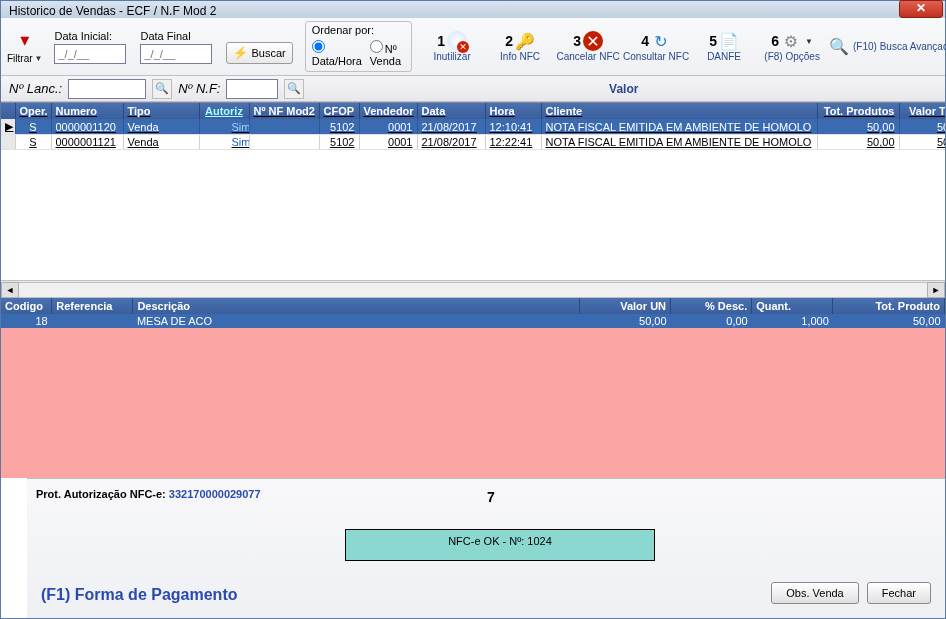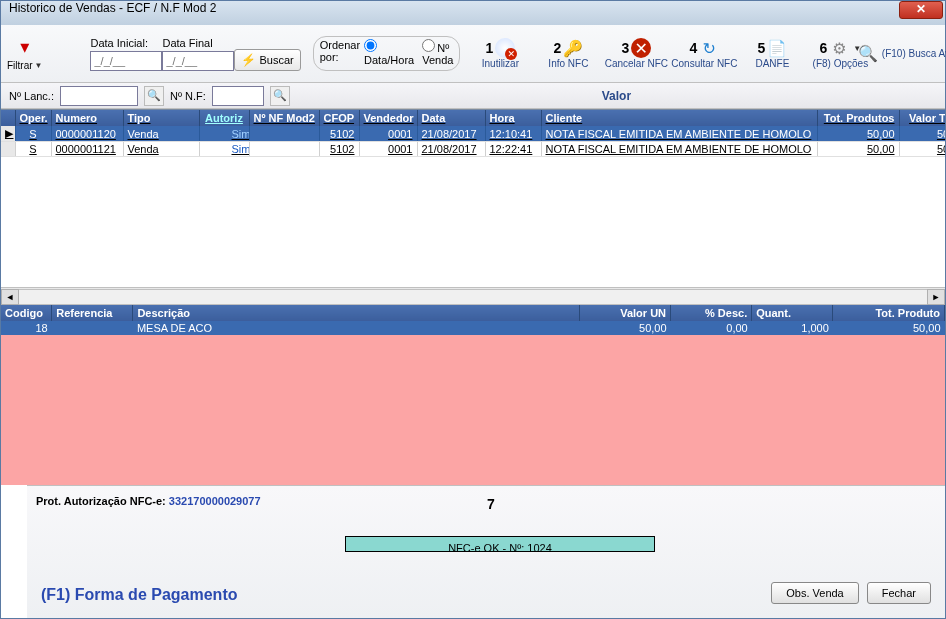--- a/index.html
+++ b/index.html
@@ -1,36 +1,36 @@
 <!DOCTYPE html>
 <html><head>
 <meta charset="utf-8">
 <style>
 * { box-sizing: border-box; margin: 0; padding: 0; font-family: Tahoma, Arial, sans-serif; font-size: 11px; }
 body { background: #f0f0f0; width: 946px; height: 619px; overflow: hidden; }
 
 .window { width: 946px; height: 619px; background: #fff; border: 1px solid #5a7aa3; display: flex; flex-direction: column; }
 
-.titlebar { height: 24px; background: linear-gradient(to bottom, #d8e4f0, #c0d0e0); display: flex; align-items: flex-start; padding: 0 2px 0 8px; }
+.titlebar { height: 17px; background: linear-gradient(to bottom, #d8e4f0, #c0d0e0); display: flex; align-items: flex-end; padding: 16px 2px 0 8px; }
 .titlebar .title { flex: 1; color: #000; font-size: 12px; }
 .titlebar .close-btn { width: 44px; height: 18px; background: linear-gradient(to bottom, #e06050, #c03020); border: 1px solid #8a2010; border-radius: 3px; color: #fff; text-align: center; line-height: 14px; cursor: pointer; font-weight: bold; font-size: 12px; }
 
 .toolbar { height: 58px; background: linear-gradient(to bottom, #f8f9fb, #eef0f3); border-bottom: 1px solid #c0c0c0; display: flex; align-items: center; padding: 2px 6px; gap: 12px; }
 .tb-filter { display: flex; flex-direction: column; align-items: center; gap: 2px; }
 .tb-filter .ico { font-size: 18px; color: #c00; }
 .tb-filter .lbl { font-size: 10px; }
 .tb-filter .dd { font-size: 8px; color: #333; }
-.tb-dates { display: flex; gap: 0; margin-left: 36px; }
+.tb-dates { display: flex; gap: 14px; }
 .tb-dates .col { display: flex; flex-direction: column; gap: 2px; }
 .tb-dates label { font-size: 11px; }
 .tb-dates input { width: 72px; height: 20px; border: 1px solid #7a7a9a; padding: 0 3px; font-size: 11px; color: #888; }
 .btn-buscar { height: 22px; background: linear-gradient(to bottom,#fff,#e8e8e8); border: 1px solid #9a9a9a; border-radius: 3px; padding: 0 6px; cursor: pointer; display: inline-flex; align-items: center; gap: 3px; font-size: 11px; }
 .btn-buscar .bolt { color: #e0a000; font-size: 12px; }
 
-.ordenar { display: flex; flex-direction: row; gap: 4px; border: 1px solid #c0c0c0; border-radius: 13px; padding: 2px 6px 4px; }
+.ordenar { display: flex; flex-direction: column; gap: 4px; border: 1px solid #c0c0c0; border-radius: 3px; padding: 2px 6px 4px; }
 .ordenar label { font-size: 11px; }
 .ordenar .opts { display: flex; gap: 8px; font-size: 11px; }
 .ordenar .opts input { margin-right: 2px; }
 
 .tbtn { display: flex; flex-direction: column; align-items: center; justify-content: center; cursor: pointer; padding: 2px 4px; min-width: 56px; }
 .tbtn .row1 { display: flex; align-items: center; gap: 2px; }
 .tbtn .num { font-size: 14px; font-weight: bold; color: #000; }
 .tbtn .icon { width: 20px; height: 20px; display: inline-flex; align-items: center; justify-content: center; font-size: 16px; }
 .tbtn .lbl { font-size: 10px; color: #2a4a8a; white-space: nowrap; }
 .tbtn .dd { font-size: 8px; color: #333; margin-left: 2px; }
@@ -39,21 +39,21 @@
 .ico-x { position: absolute; right: -2px; bottom: -2px; width: 12px; height: 12px; background: #d02000; border-radius: 50%; color: #fff; font-size: 9px; line-height: 12px; text-align: center; }
 .ico-key { color: #d0a000; font-size: 18px; }
 .ico-cancel { background: #c02000; border-radius: 50%; color: #fff; }
 .ico-refresh { color: #2080d0; font-size: 18px; }
 .ico-doc { color: #6080c0; font-size: 16px; }
 .ico-gear { color: #888; }
 .ico-mag { color: #c09000; font-size: 18px; }
 .busca-av .lbl { color: #2a4a8a; text-align: left; line-height: 11px; }
 
 .searchbar { height: 26px; background: linear-gradient(to bottom,#f5f5f8,#e8e8ec); border-bottom: 1px solid #c0c0c0; display: flex; align-items: center; padding: 0 8px; gap: 6px; }
-.searchbar label { font-size: 11px; }
+.searchbar label { font-size: 13px; font-style: italic; }
 .searchbar input { height: 20px; border: 1px solid #7a7a9a; padding: 0 3px; font-size: 11px; }
 .searchbar .in1 { width: 78px; }
 .searchbar .in2 { width: 52px; }
 .searchbar .icobtn { width: 20px; height: 20px; border: 1px solid #bbb; background: #f0f0f0; cursor: pointer; display: inline-flex; align-items: center; justify-content: center; font-size: 11px; color: #4060a0; }
 .searchbar .centered { flex: 1; text-align: center; font-weight: bold; color: #2a4a8a; font-size: 12px; }
 
 .grid-wrap { flex: 0 0 auto; height: 196px; display: flex; flex-direction: column; border-top: 1px solid #7a8aa0; }
 .grid { flex: 1; overflow: hidden; background: #fff; text-decoration: underline; }
 .grid table { width: 100%; border-collapse: collapse; table-layout: fixed; }
 .grid th { background: linear-gradient(to bottom,#4a70b0,#3b5e9c); color: #fff; font-weight: bold; font-size: 11px; padding: 2px 4px; text-align: left; border-right: 1px solid #2a4a7a; white-space: nowrap; overflow: hidden; }
@@ -77,21 +77,21 @@
 .items-grid table { width: 100%; border-collapse: collapse; table-layout: fixed; }
 .items-grid th { background: linear-gradient(to bottom,#4a70b0,#3b5e9c); color: #fff; font-weight: bold; font-size: 11px; padding: 2px 4px; text-align: left; border-right: 1px solid #2a4a7a; }
 .items-grid td { font-size: 11px; padding: 1px 4px; }
 .items-grid tr.sel td { background: #3a6ab0; color: #fff; }
 .items-grid td.r { text-align: right; }
 
 .footer { flex: 1; background: linear-gradient(to bottom,#f8f8fa,#eef0f3); border-top: 1px solid #c0c0c0; position: relative; padding: 9px; margin-left: 26px; }
 .prot { font-size: 11px; font-weight: bold; color: #000; }
 .prot .val { color: #2a4ab0; font-weight: bold; }
 .seven { position: absolute; left: 460px; top: 10px; font-size: 14px; font-weight: bold; }
-.nfce-ok { position: absolute; left: 318px; top: 50px; width: 310px; height: 16px; background: #8ad8d0; border: 1px solid #000; text-align: center; line-height: 22px; font-size: 11px; }
+.nfce-ok { position: absolute; left: 318px; top: 50px; width: 310px; height: 32px; background: #8ad8d0; border: 1px solid #000; text-align: center; line-height: 22px; font-size: 11px; }
 .f1 { position: absolute; left: 14px; bottom: 14px; color: #2a4ab0; font-weight: bold; font-size: 16px; }
 .footer-btns { position: absolute; right: 14px; bottom: 14px; display: flex; gap: 8px; }
 .fbtn { height: 22px; background: linear-gradient(to bottom,#fff,#e0e0e0); border: 1px solid #888; border-radius: 3px; padding: 0 14px; cursor: pointer; font-size: 11px; }
 </style>
 </head>
 <body>
 
 <div class="window">
 
   <div class="titlebar">

